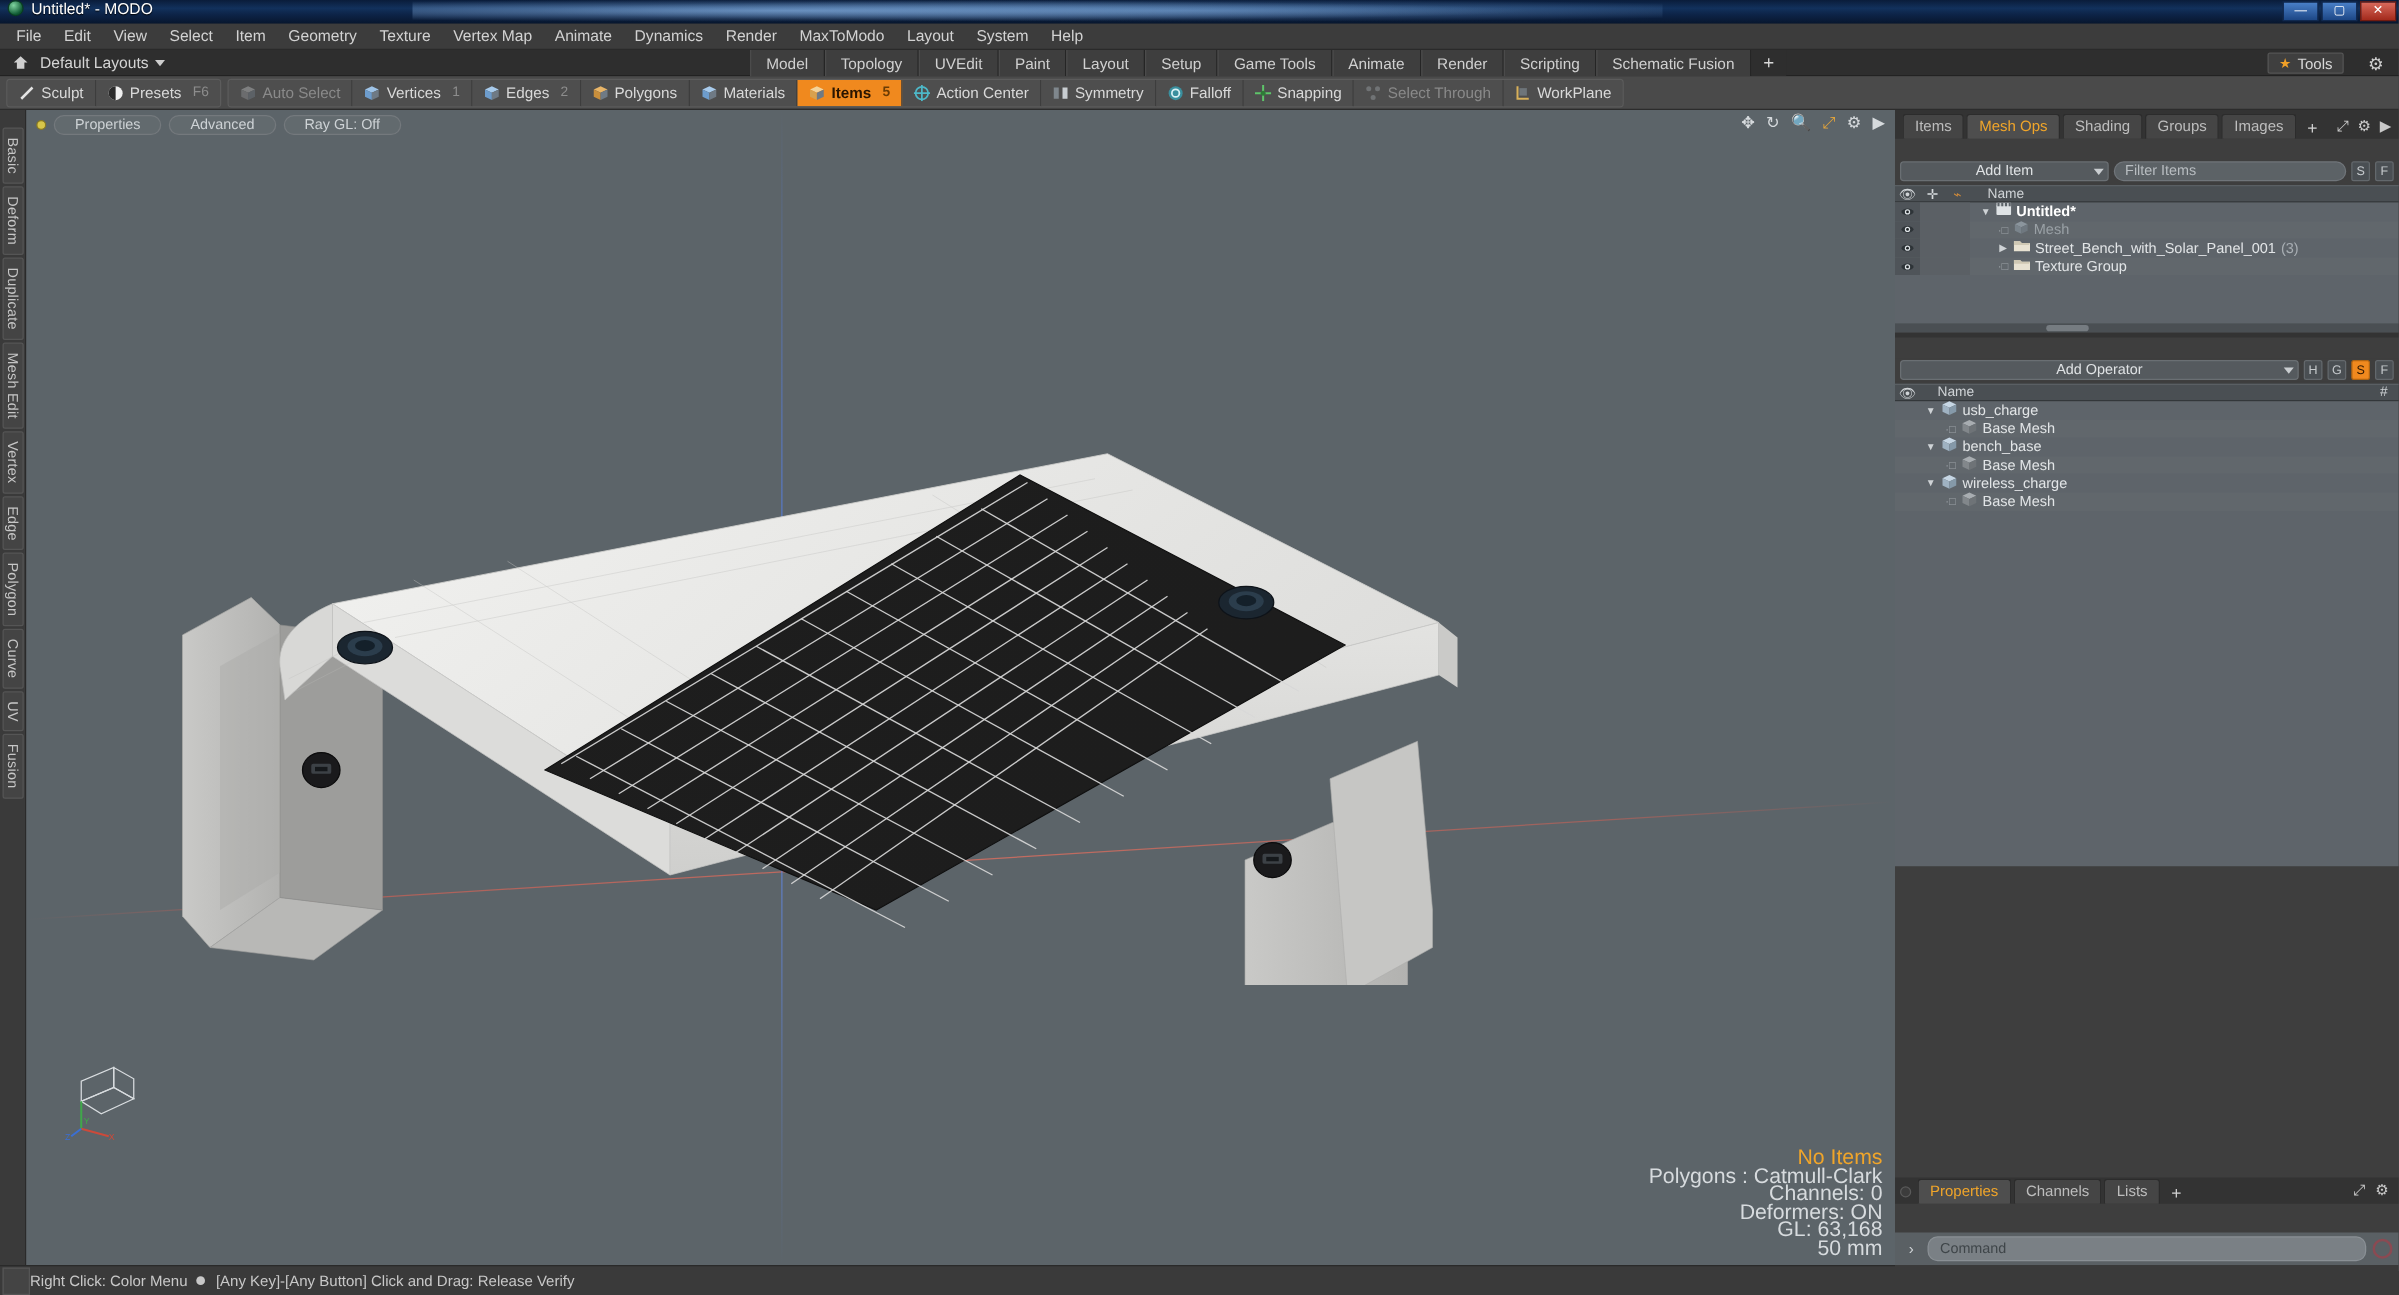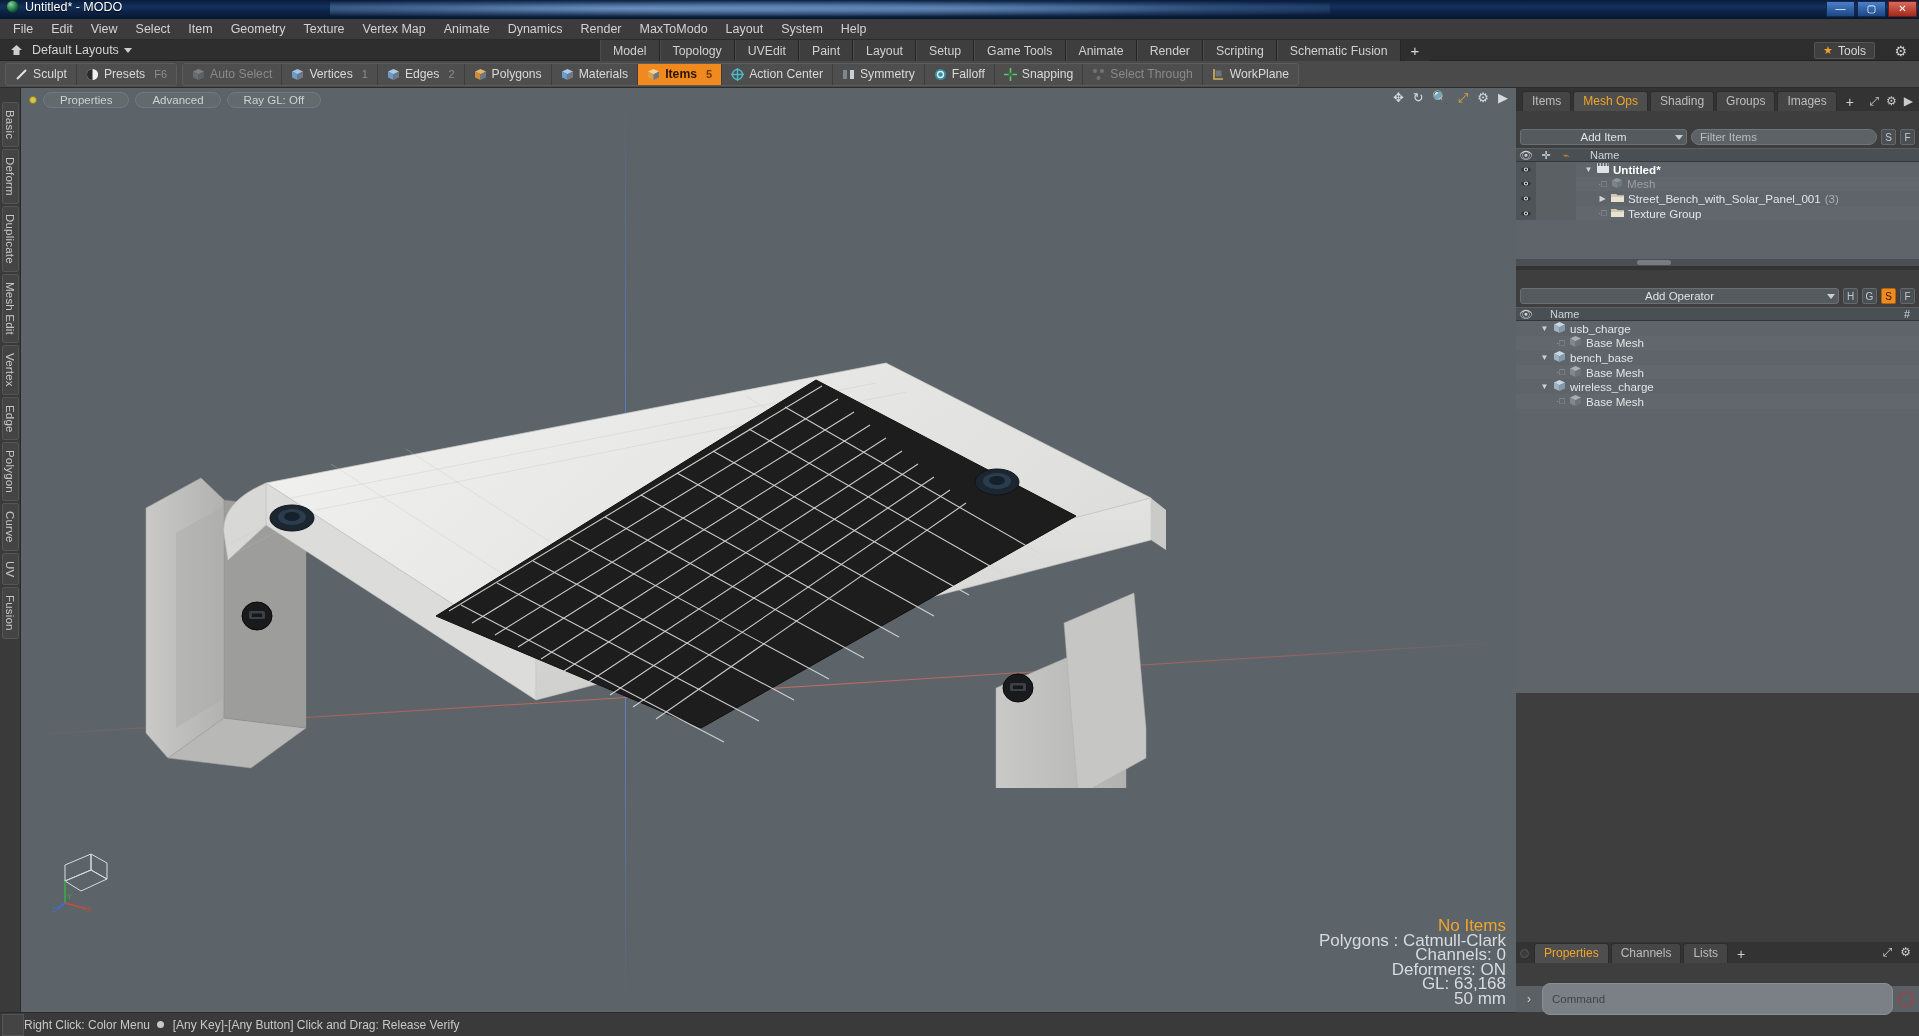--- a/index.html
+++ b/index.html
@@ -214,21 +214,21 @@
   }
   .propsbar .icons{position:absolute; right:8px; bottom:4px; display:flex; gap:8px; color:#cacaca; font-size:12px;}
   .propsbar .lcirc{position:absolute; left:4px; bottom:5px; width:9px;height:9px;border-radius:50%;background:#3c3c3c;border:1px solid #5a5a5a;}
 
   .cmdbar {
     position:absolute; left:0; bottom:0; width:403px; height:26px; background:#5a6064;
     display:flex; align-items:center; padding:0 5px; gap:5px;
   }
   .cmd-chev { width:16px; text-align:center; color:#cfd3d6; font-size:12px; }
   .cmd-input {
-    flex:1 1 auto; height:32px; background:#7a8085; border:1px solid #8a9095; border-radius:8px;
+    flex:1 1 auto; height:20px; background:#7a8085; border:1px solid #8a9095; border-radius:8px;
     display:flex; align-items:center; padding-left:9px; font-size:11.5px; color:#3f4549;
   }
   .cmd-rec { width:16px;height:16px;border-radius:50%;background:#5a6064;border:2px solid #8b4a52; }
 
   
   .statusbar {
     position:absolute; left:0; bottom:0; width:1516px; height:24px;
     background:#3a3a3a; border-top:1px solid #2a2a2a; display:flex; align-items:center;
   }
   .stat-sq { width:22px;height:22px; margin-left:2px; background:#444; border:1px solid #555;}

